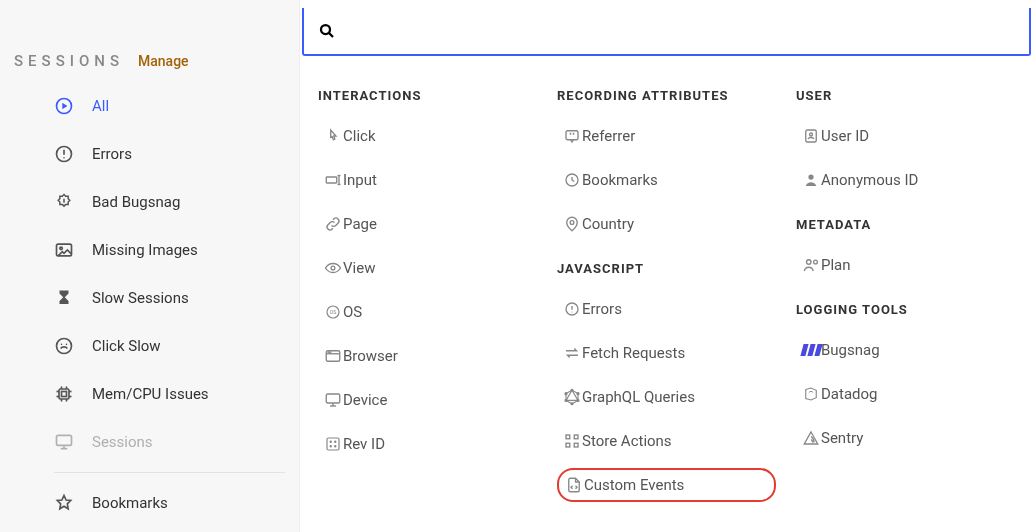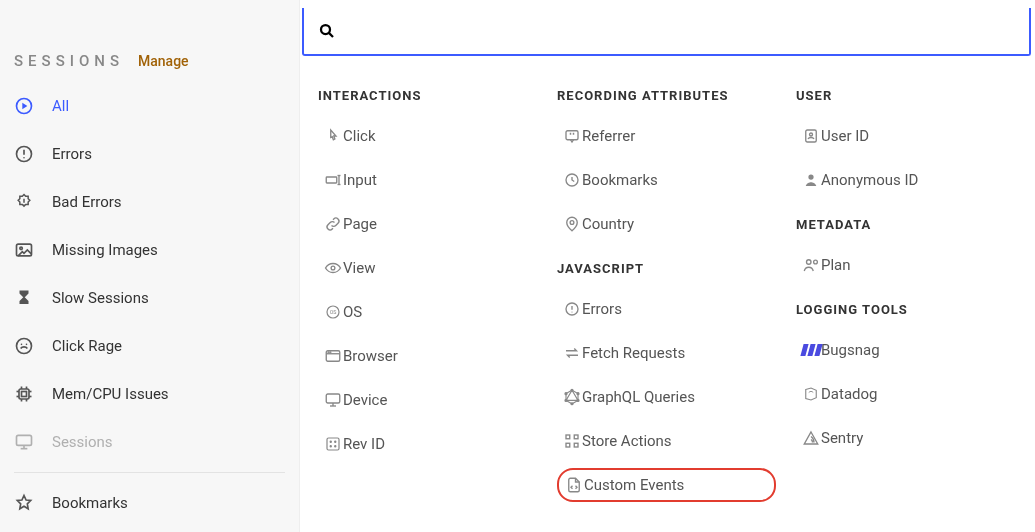--- a/index.html
+++ b/index.html
@@ -3,21 +3,21 @@
 <meta charset="utf-8">
 <style>
   * { box-sizing: border-box; margin: 0; padding: 0; }
   html, body { width: 1035px; height: 532px; font-family: -apple-system, BlinkMacSystemFont, "Segoe UI", Roboto, Helvetica, Arial, sans-serif; background: #fff; color: #333; overflow: hidden; }
   .layout { display: flex; width: 100%; height: 100%; }
   
   .sidebar { width: 300px; background: #f7f7f7; padding: 12px 0 0 0; border-right: 1px solid #eee; }
   .side-header { display: flex; align-items: baseline; gap: 14px; padding: 0 14px 12px 14px; margin-top: 40px; }
   .side-title { font-size: 15px; letter-spacing: 5px; color: #888; font-weight: 500; }
   .side-manage { font-size: 14px; color: #a16207; cursor: pointer; font-weight: 500; }
-  .side-list { list-style: none; display: flex; flex-direction: column; }
+  .side-list { list-style: none; display: flex; flex-direction: column; margin-left: 40px; }
   .side-item { display: flex; align-items: center; gap: 18px; padding: 14px 14px; font-size: 15px; color: #333; cursor: pointer; }
   .side-item .icon { width: 20px; height: 20px; display: flex; align-items: center; justify-content: center; color: #555; }
   .side-item.active { color: #3c5bff; }
   .side-item.active .icon { color: #3c5bff; }
   .side-item.disabled { color: #b0b0b0; }
   .side-item.disabled .icon { color: #b0b0b0; }
   .side-divider { height: 1px; background: #e3e3e3; margin: 6px 14px; }
   
   .main { flex: 1; position: relative; }
   .searchbar { position: absolute; top: 8px; left: 2px; right: 4px; height: 48px; border: 2px solid #3c5bff; border-top-width: 0; border-radius: 0 0 3px 3px; display: flex; align-items: center; padding: 0 14px; gap: 14px; background: #fff; }
@@ -65,21 +65,21 @@
         <span>Errors</span>
       </li>
       <li class="side-item">
         <span class="icon">
           <svg viewBox="0 0 24 24" width="20" height="20" fill="none" stroke="currentColor" stroke-width="1.8">
               <path d="M12 3l2 2h3v3l2 2-2 2v3h-3l-2 2-2-2H7v-3l-2-2 2-2V5h3l2-2z"></path>
               <line x1="12" y1="8" x2="12" y2="13"></line>
               <circle cx="12" cy="15.5" r="0.8" fill="currentColor" stroke="none"></circle>
             </svg>
         </span>
-        <span>Bad Errors</span>
+        <span>Bad Bugsnag</span>
       </li>
       <li class="side-item">
         <span class="icon">
           <svg viewBox="0 0 24 24" width="20" height="20" fill="none" stroke="currentColor" stroke-width="2">
               <rect x="3" y="5" width="18" height="14" rx="2"></rect>
               <circle cx="8.5" cy="10" r="1.5"></circle>
               <path d="M21 17l-5-5-4 4-2-2-5 5"></path>
             </svg>
         </span>
         <span>Missing Images</span>
@@ -94,21 +94,21 @@
       </li>
       <li class="side-item">
         <span class="icon">
           <svg viewBox="0 0 24 24" width="20" height="20" fill="none" stroke="currentColor" stroke-width="2">
               <circle cx="12" cy="12" r="9"></circle>
               <path d="M8 15c1-1.5 3-2 4-2s3 .5 4 2"></path>
               <circle cx="9" cy="10" r="1" fill="currentColor" stroke="none"></circle>
               <circle cx="15" cy="10" r="1" fill="currentColor" stroke="none"></circle>
             </svg>
         </span>
-        <span>Click Rage</span>
+        <span>Click Slow</span>
       </li>
       <li class="side-item">
         <span class="icon">
           <svg viewBox="0 0 24 24" width="20" height="20" fill="none" stroke="currentColor" stroke-width="2">
               <rect x="6" y="6" width="12" height="12" rx="2"></rect>
               <rect x="9" y="9" width="6" height="6"></rect>
               <line x1="9" y1="3" x2="9" y2="6"></line>
               <line x1="15" y1="3" x2="15" y2="6"></line>
               <line x1="9" y1="18" x2="9" y2="21"></line>
               <line x1="15" y1="18" x2="15" y2="21"></line>

